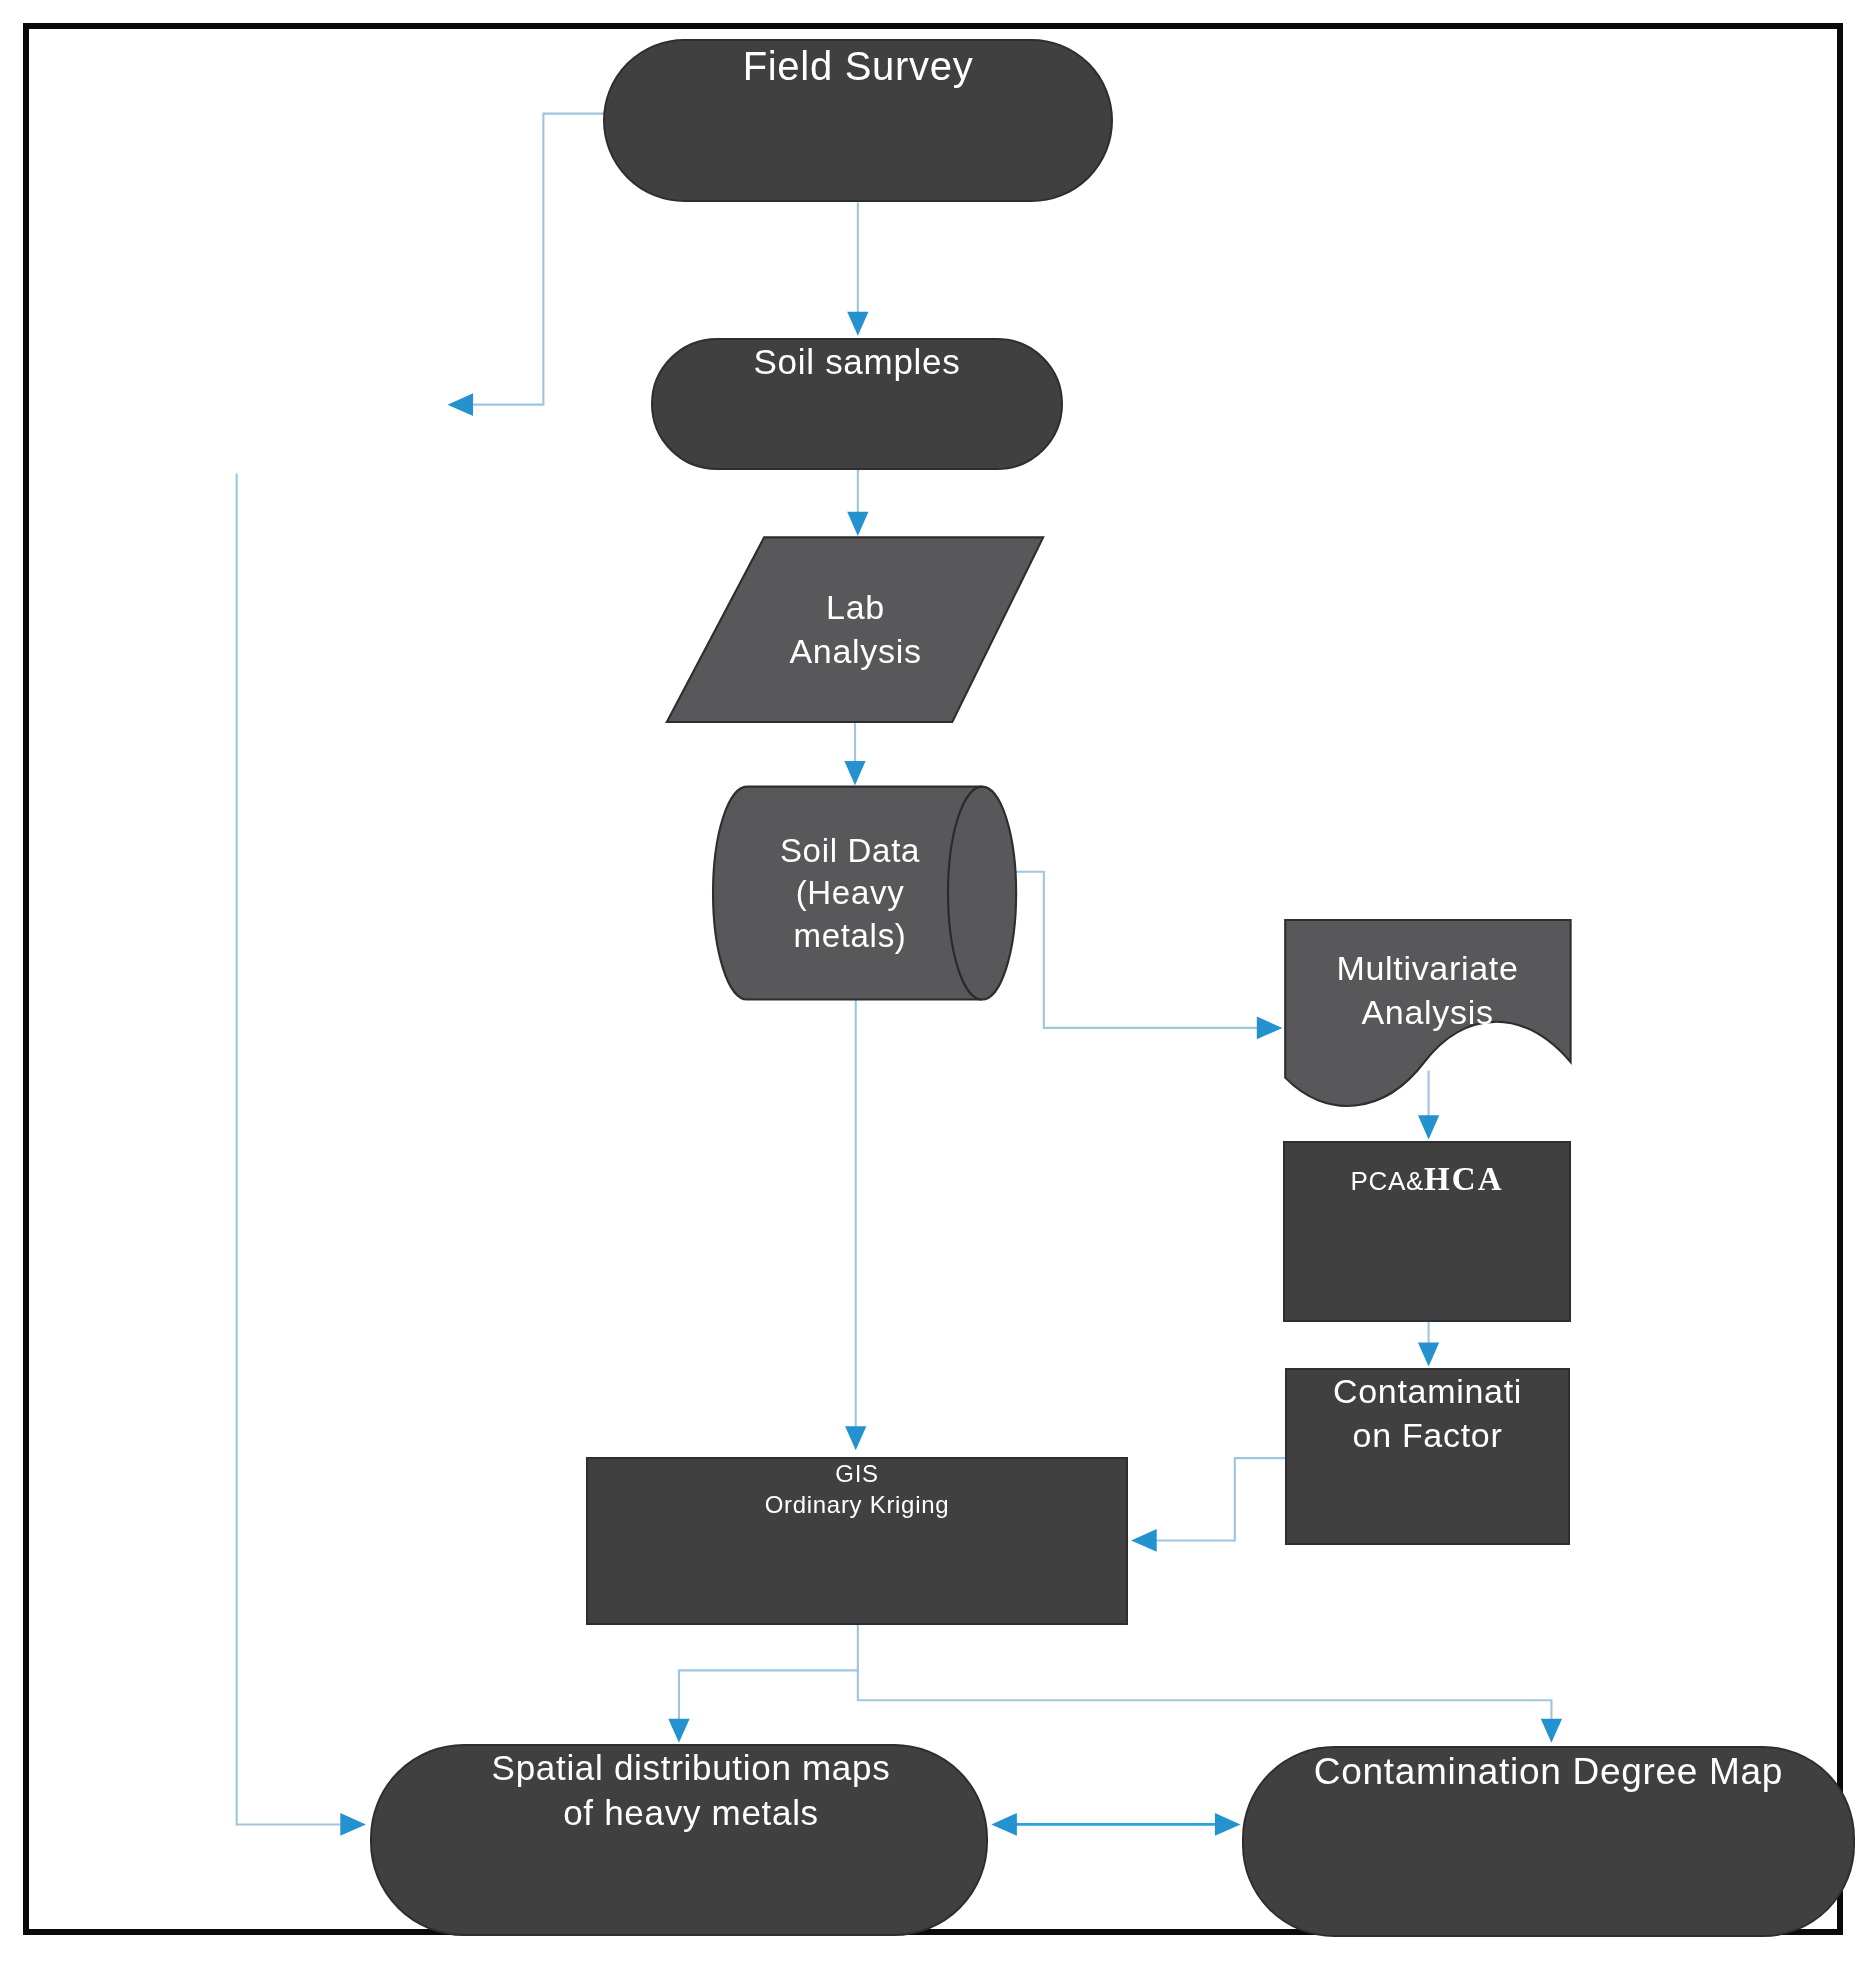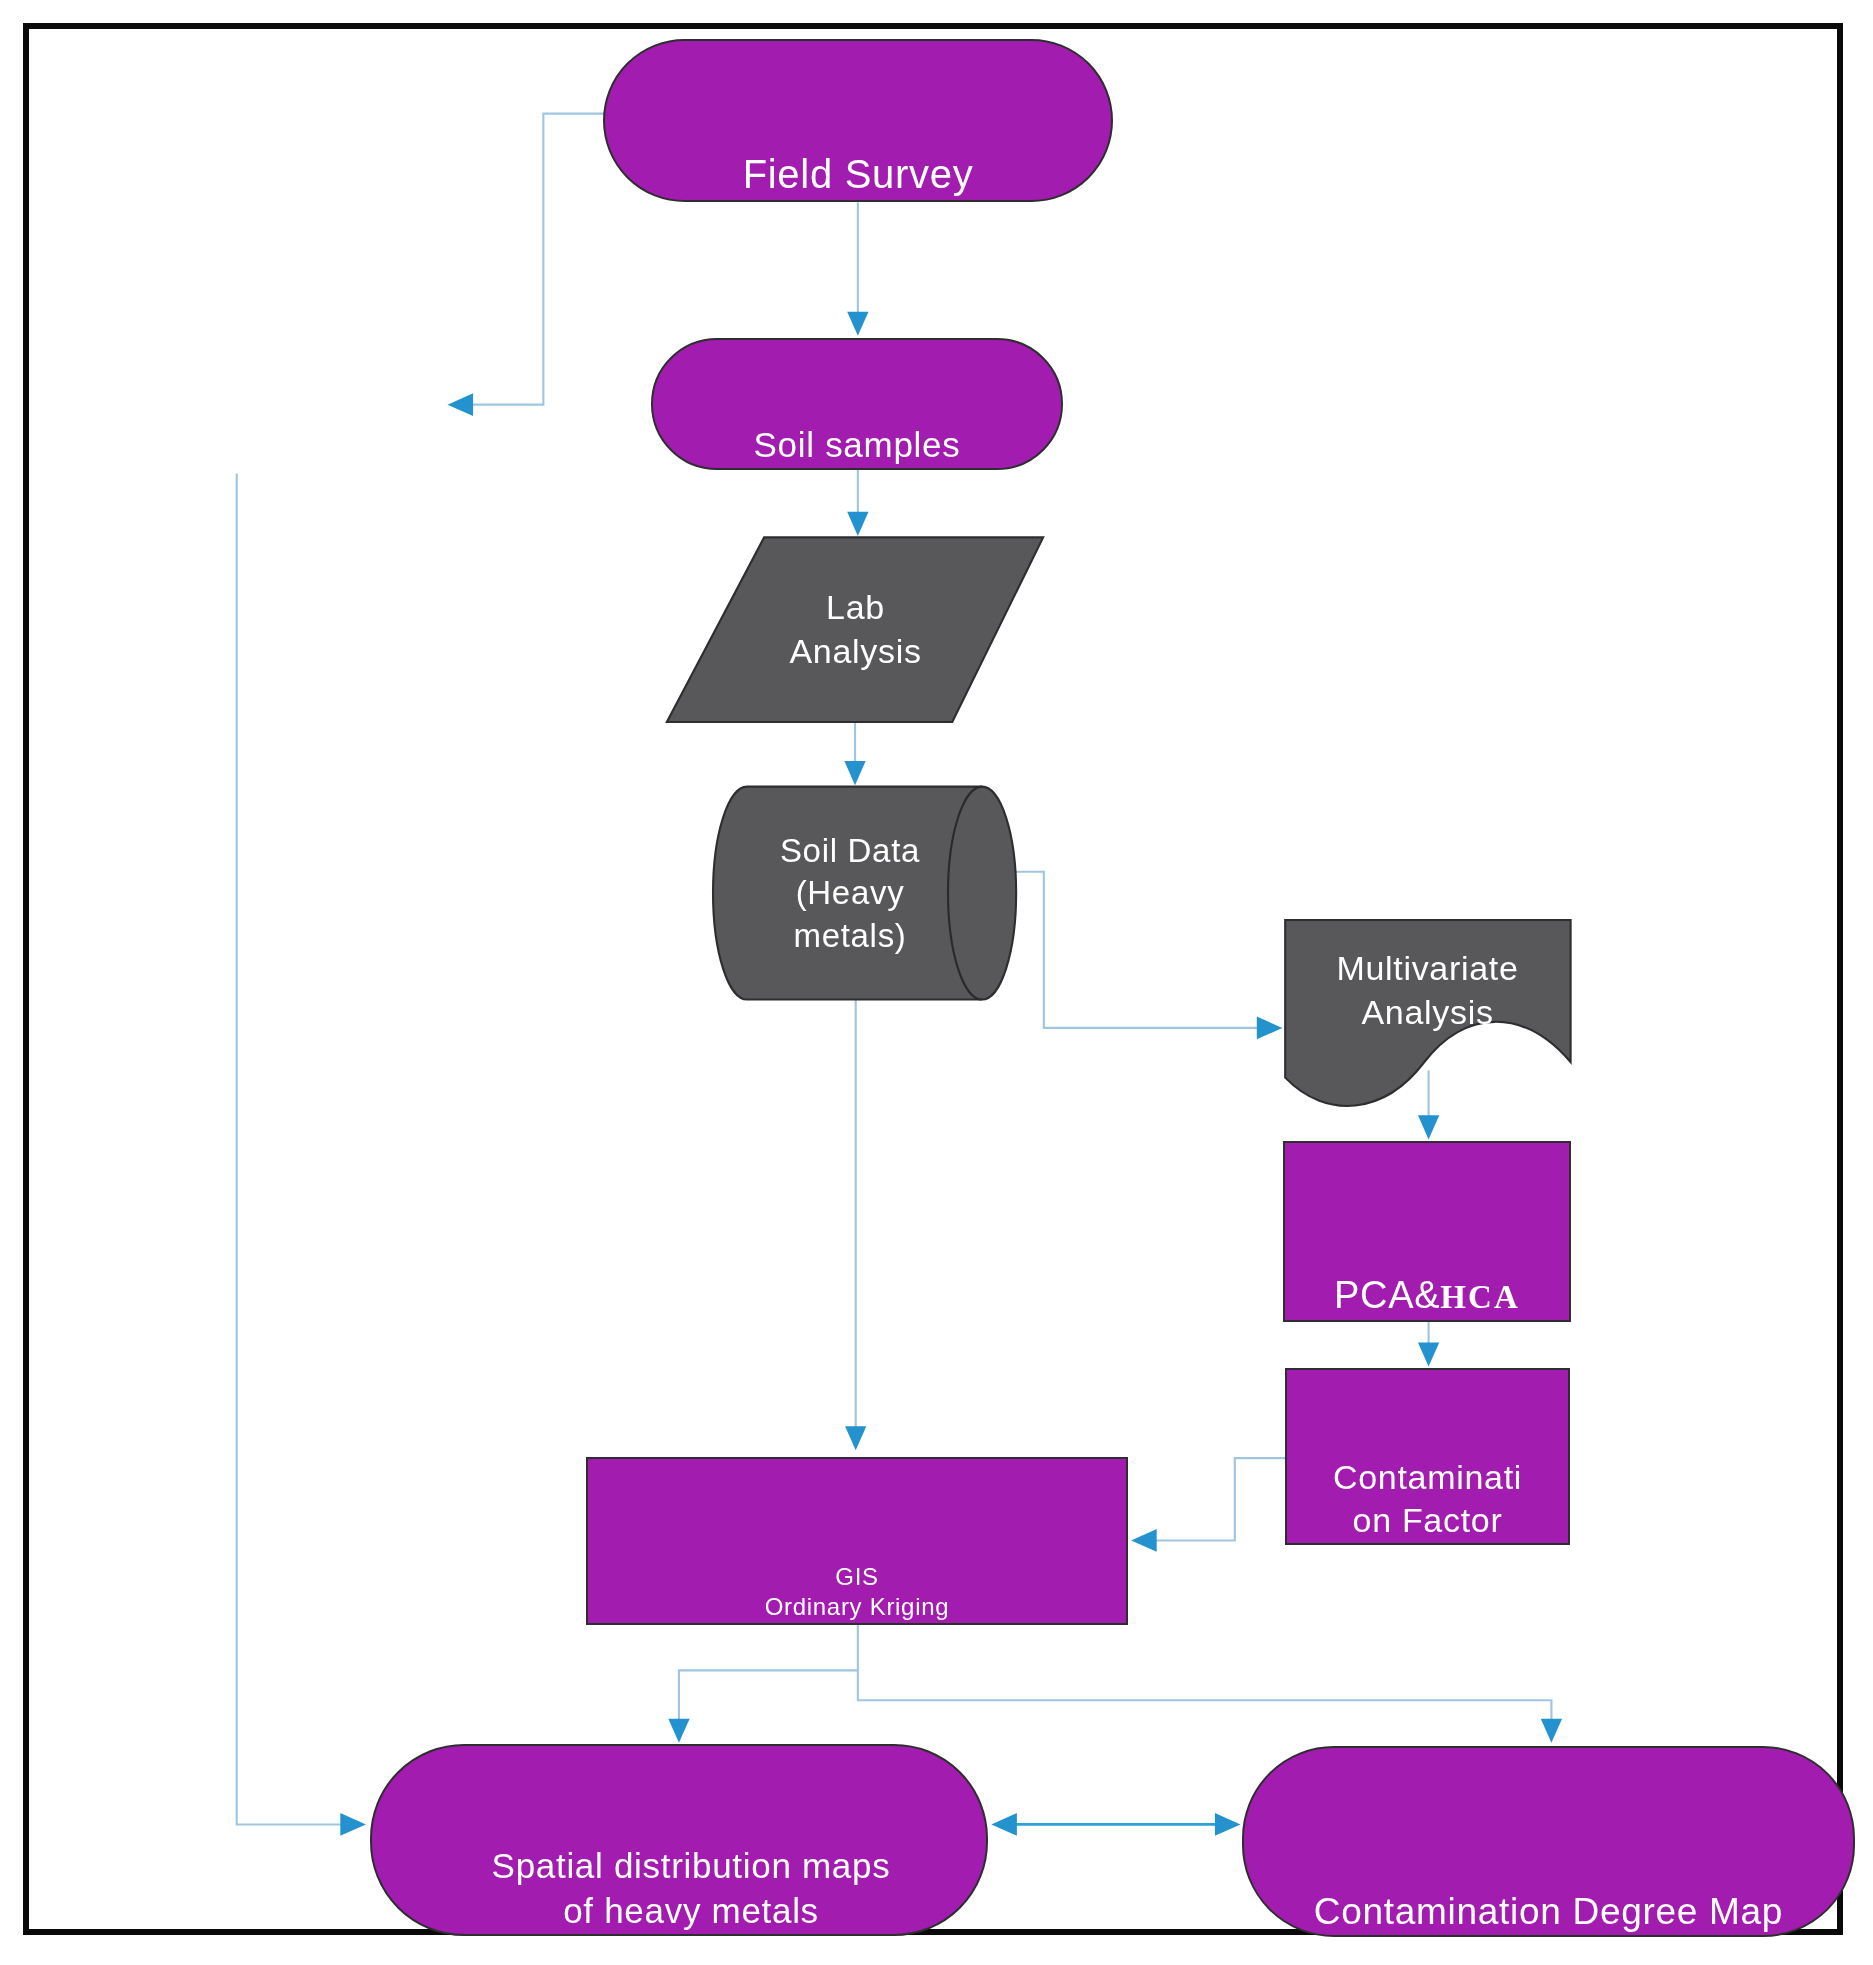--- a/index.html
+++ b/index.html
@@ -1,21 +1,21 @@
 <!DOCTYPE html>
 <html style="font-size:11.4px"><head>
 <meta charset="utf-8">
 <style>
   html,body{margin:0;padding:0;background:#ffffff;}
   body{font-family:"Liberation Sans", sans-serif;}
   .canvas{position:relative;width:1874px;height:1965px;background:#ffffff;overflow:hidden;}
   .frame{position:absolute;left:23.4px;top:23.4px;width:1820px;height:1912px;border:6.4px solid #0a0a0a;box-sizing:border-box;}
   .layer{position:absolute;left:0;top:0;z-index:1;}
-  .node{position:absolute;z-index:2;background:#a21caf;border:2.1px solid #2e2e30;box-sizing:border-box;
-        display:flex;align-items:flex-end;justify-content:center;}
+  .node{position:absolute;z-index:2;background:#404040;border:2.1px solid #2e2e30;box-sizing:border-box;
+        display:flex;align-items:flex-start;justify-content:center;}
   .label{color:#ffffff;text-align:center;white-space:pre-line;line-height:1.28;letter-spacing:0.7px;}
   .float-label{position:absolute;z-index:3;display:flex;align-items:center;justify-content:center;
         color:#ffffff;text-align:center;white-space:pre-line;line-height:1.28;letter-spacing:0.7px;}
   .serif{font-family:"Liberation Serif", serif;}
   .conn{fill:none;stroke:#9fc5e0;stroke-width:3;}
   .conn-strong{fill:none;stroke:#2ba2db;stroke-width:4;}
   .arrow{fill:#2492ce;stroke:none;}
   .shape{fill:#58585a;stroke:#2e2e30;stroke-width:3;}
   .shape-inner{fill:none;stroke:#2a2a2c;stroke-width:3;}
 </style>
@@ -106,21 +106,21 @@
     <div class="label" style="font-size:40px;">Field Survey</div>
   </div>
 
 
   <div class="node" style="left:651px;top:338px;width:412px;height:132px;border-radius:66px;">
     <div class="label" style="font-size:35px;">Soil samples</div>
   </div>
 
   <div class="node" style="left:1283px;top:1141px;width:288px;height:181px;">
     <div class="label">
-      <span style="font-size:38px;">PCA&amp;</span><span class="serif" style="font-size:33px;letter-spacing:2.1px;font-weight:bold;">HCA</span>
+      <span style="font-size:26px;">PCA&amp;</span><span class="serif" style="font-size:33px;letter-spacing:2.1px;font-weight:bold;">HCA</span>
     </div>
   </div>
 
   <div class="node" style="left:1285px;top:1368px;width:285px;height:177px;">
     <div class="label" style="font-size:34px;">Contaminati
 on Factor</div>
   </div>
 
   <div class="node" style="left:586px;top:1457px;width:542px;height:168px;">
     <div class="label" style="font-size:24px;">GIS

